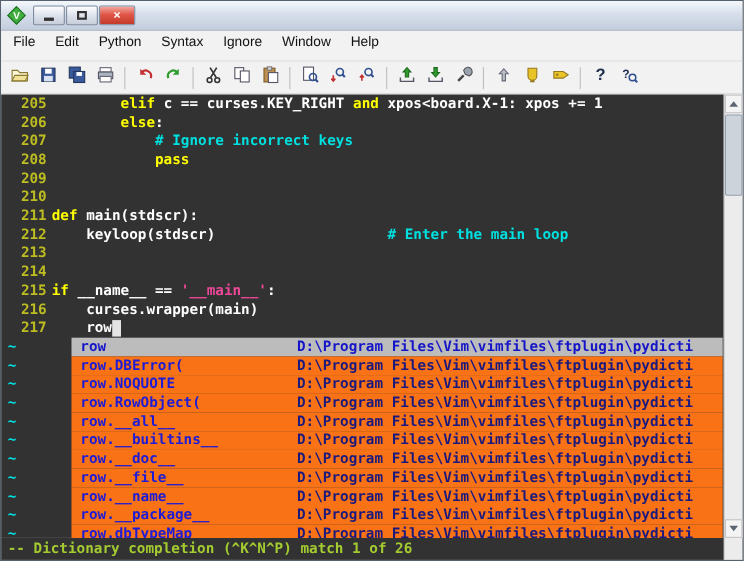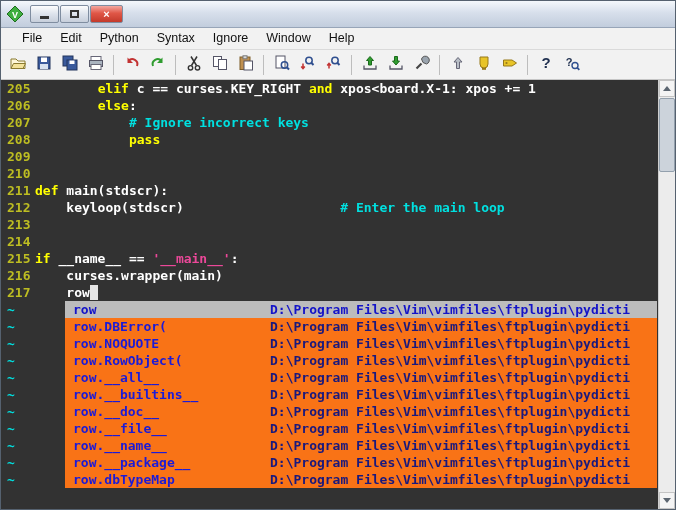--- a/index.html
+++ b/index.html
@@ -28,23 +28,23 @@
     width: 29px; height: 18px; border: 1px solid #7f8da0; border-radius: 2px;
     background: linear-gradient(#fdfdfd, #dde3ec 50%, #c7cfdb);
     display: flex; align-items: center; justify-content: center;
     font-size: 11px; color: #222; cursor: default;
   }
   .winbtn.close { width: 33px; background: linear-gradient(#f3a8a0, #e05747 45%, #c33a2b); color: #fff; font-weight: bold; }
   .glyph-min { width: 9px; height: 3px; background: #333; margin-top: 7px; }
   .glyph-max { width: 9px; height: 8px; border: 2px solid #333; }
   
   .menubar {
-    height: 22px; flex: none; background: #f2f2f2;
+    height: 28px; flex: none; background: #f2f2f2;
     border-bottom: 1px solid #dadada;
-    display: flex; align-items: stretch; padding-left: 12px;
+    display: flex; align-items: stretch; padding-left: 2px;
     font-size: 12.5px; color: #111;
   }
   .menu-item { padding: 3px 9px 0 9px; }
   
   .toolbar {
     height: 30px; flex: none; background: #f2f2f2;
     border-bottom: 1px solid #c6c6c6;
     display: flex; align-items: center; padding: 0 4px; gap: 1px;
   }
   .tool-btn {
@@ -54,21 +54,21 @@
   .tool-sep { width: 1px; height: 20px; background: #bdbdbd; margin: 0 4px; flex: none; }
   
   .main { flex: 1; display: flex; min-height: 0; }
   .editor {
     flex: 1; background: #323232; overflow: hidden;
     font-family: "DejaVu Sans Mono", monospace;
     font-size: 13px; font-weight: bold; line-height: 17px;
     white-space: pre; position: relative;
   }
   .line { height: 17px; display: flex; position: relative; }
-  .lnum { color: #bdbd22; width: 34px; flex: none; padding-left: 6px; }
+  .lnum { color: #bdbd22; width: 34px; flex: none; padding-left: 6px; margin-left: 12px; }
   .tilde { color: #00e0e0; width: 34px; flex: none; padding-left: 6px; }
   .seg-n  { color: #ffffff; }
   .seg-kw { color: #ffff00; }
   .seg-cm { color: #00e0e0; }
   .seg-str{ color: #ec4899; }
   .cursor { background: #e4e4e4; }
   
   .pum {
     position: absolute; left: 64px; right: 1px; top: 0; bottom: 0;
     background: #f97316; display: flex; align-items: center;
@@ -280,14 +280,18 @@
       <div class="sb-btn up">
           <span class="arrow-up"></span>
         </div>
       <div class="sb-thumb"></div>
       <div class="sb-btn down">
           <span class="arrow-down"></span>
         </div>
     </div>
   </div>
 
+  <div class="statusbar">
+    <span>-- Dictionary completion (^K^N^P) match 1 of 26</span>
+    <span class="status-corner"></span>
+  </div>
 
 </div>
 
 </body></html>

